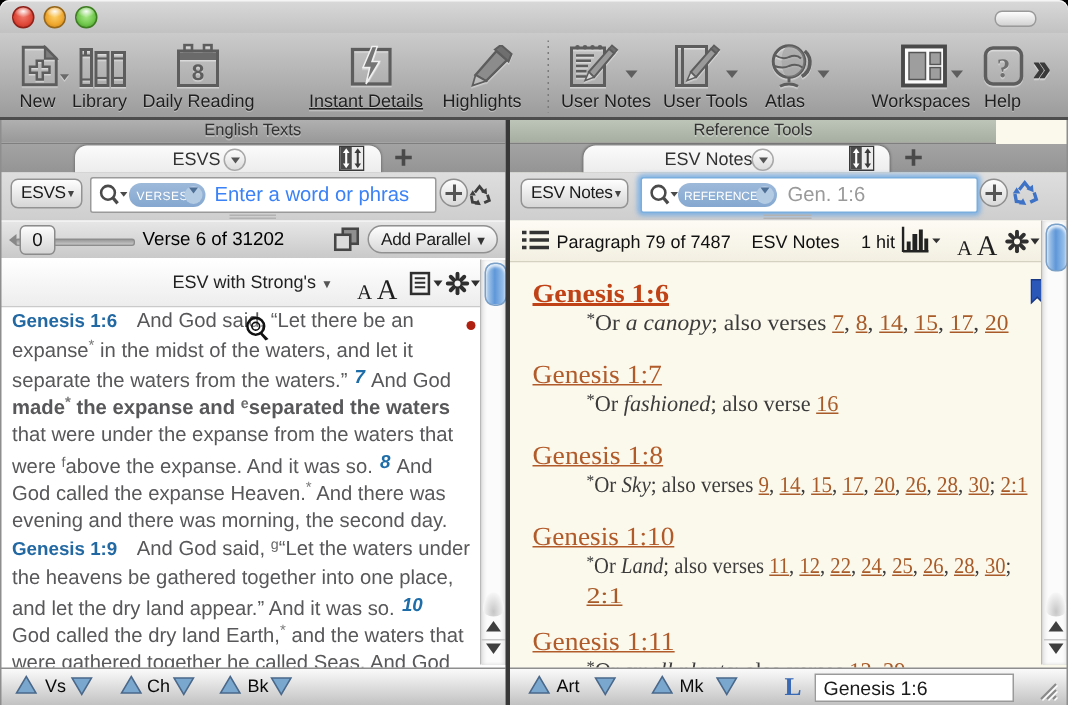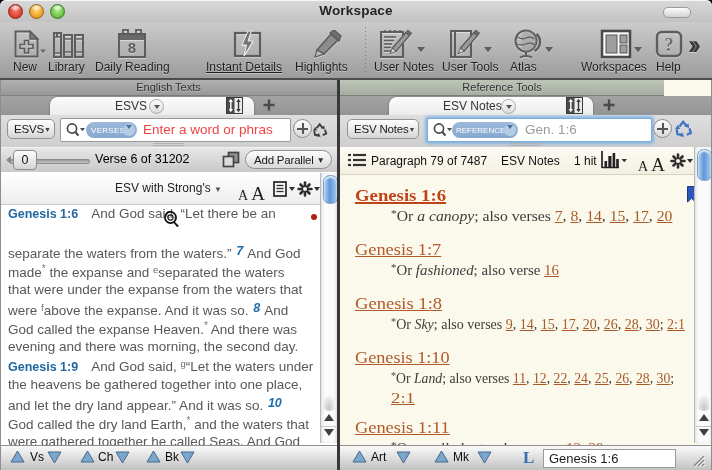--- a/index.html
+++ b/index.html
@@ -32,21 +32,20 @@
     radial-gradient(circle at 50% 45%, #f07a6c 0%, #e04a3a 55%, #b02218 100%);
    border:1px solid #8e221a;"></div>
   <div class="abs" style="left:29px;top:4px;width:13px;height:13px;border-radius:50%;
    background:radial-gradient(ellipse 70% 45% at 50% 20%, rgba(255,255,255,.95), rgba(255,255,255,0) 65%),
     radial-gradient(circle at 50% 45%, #fbd06a 0%, #f0a930 55%, #bd7a12 100%);
    border:1px solid #96661a;"></div>
   <div class="abs" style="left:50px;top:4px;width:13px;height:13px;border-radius:50%;
    background:radial-gradient(ellipse 70% 45% at 50% 20%, rgba(255,255,255,.95), rgba(255,255,255,0) 65%),
     radial-gradient(circle at 50% 45%, #a8e888 0%, #72c94e 55%, #3a8a1e 100%);
    border:1px solid #3e7d22;"></div>
-  <div class="abs" style="left:0;top:3px;width:712px;text-align:center;font-size:13.5px;font-weight:bold;color:#262626;letter-spacing:0.2px;">Workspace</div>
   <div class="abs" style="left:663px;top:7px;width:26px;height:9px;border-radius:5px;
    background:linear-gradient(#fdfdfd,#d2d2d2);border:1px solid #9a9a9a;"></div>
 </div>
 
 <div class="abs" id="toolbar" style="left:0;top:22px;width:712px;height:56px;
  background:linear-gradient(#cbcbcb,#9c9c9c);border-bottom:2px solid #4d4d4d;color:#1f1f1f;">
 
   <svg class="abs" style="left:14px;top:8px" width="32" height="28" viewBox="0 0 32 28">
     <path d="M1.5 1.5 H16 L23.5 9 V26.5 H1.5 Z" fill="none" stroke="#5d5d5d" stroke-width="2"></path>
     <path d="M16 1.5 L16 9 L23.5 9 Z" fill="#7e7e7e" stroke="#5d5d5d" stroke-width="1.5"></path>
@@ -202,21 +201,21 @@
         <circle cx="7" cy="6.5" r="4.6" fill="none" stroke="#4a4a4a" stroke-width="1.7"></circle>
         <line x1="10.4" y1="10" x2="13.4" y2="13.6" stroke="#4a4a4a" stroke-width="2.2"></line>
         <path d="M15 6 l5 0 -2.5 3.2 z" fill="#4a4a4a"></path>
       </svg>
       <div class="abs nb" style="left:25px;top:2.5px;width:51px;height:16px;border-radius:8.5px;
        background:linear-gradient(#9db9da,#85a8d0);">
         <span style="position:absolute;left:5px;top:4px;font-size:8px;color:#fff;letter-spacing:.3px;">VERSES</span>
         <span style="position:absolute;right:2px;top:2px;width:12px;height:12px;border-radius:50%;background:#b4cbe4;"></span>
         <span style="position:absolute;right:5px;top:3.5px;width:0;height:0;border-left:3px solid transparent;border-right:3px solid transparent;border-top:4px solid #4e6f96;"></span>
       </div>
-      <div class="abs nb" style="left:82px;top:3px;font-size:13.5px;color:#ef4444;">Enter a word or phras</div>
+      <div class="abs nb" style="left:82px;top:3px;font-size:13.5px;color:#3b82f6;">Enter a word or phras</div>
     </div>
     <div class="abs" style="left:293px;top:4px;width:17px;height:17px;border-radius:50%;
      background:linear-gradient(#fdfdfd,#d8d8d8);border:1px solid #8e8e8e;">
      <div class="abs" style="left:7.5px;top:3px;width:2px;height:11px;background:#555;"></div>
      <div class="abs" style="left:3px;top:7.5px;width:11px;height:2px;background:#555;"></div>
     </div>
     <svg class="abs" style="left:312px;top:7px" width="16" height="15" viewBox="0 0 16 15">
       <g stroke="#3f3f3f" stroke-width="1.9" fill="none">
         <path d="M4.6 6.2 L7.7 2.3 L10.6 6"></path>
         <path d="M13 7.8 L14.2 11.6 L10.8 13.2"></path>
@@ -270,22 +269,23 @@
         <line x1="3.5" y1="12.5" x2="12.5" y2="3.5"></line>
       </g>
       <circle cx="8" cy="8" r="2" fill="#f5f5f5"></circle>
     </svg>
     <div class="abs" style="left:314px;top:14px;width:0;height:0;border-left:3.5px solid transparent;border-right:3.5px solid transparent;border-top:4.5px solid #2f2f2f;"></div>
   </div>
 
   <div id="ltext" class="abs" style="left:0;top:125px;width:356px;height:240px;background:#fff;overflow:hidden;
    font-size:13.5px;color:#58585a;">
     <div class="abs nb" style="left:8px;top:1px;"><span class="vref">Genesis 1:6</span><span style="display:inline-block;width:13px;"></span>And God said, “Let there be an</div>
+    <div class="abs nb" style="left:8px;top:20px;">expanse<span class="ast">*</span> in the midst of the waters, and let it</div>
     <div class="abs nb" style="left:8px;top:39px;">separate the waters from the waters.” <b class="vn">7</b> And God</div>
-    <div class="abs nb" style="left:8px;top:58px;">made<span class="ast">*</span> the expanse and <span class="sl">e</span>separated the waters</div>
+    <div class="abs nb" style="left:8px;top:58px;font-weight:bold;">made<span class="ast">*</span> the expanse and <span class="sl">e</span>separated the waters</div>
     <div class="abs nb" style="left:8px;top:77px;">that were under the expanse from the waters that</div>
     <div class="abs nb" style="left:8px;top:96px;">were <span class="sl">f</span>above the expanse. And it was so. <b class="vn">8</b> And</div>
     <div class="abs nb" style="left:8px;top:115px;">God called the expanse Heaven.<span class="ast">*</span> And there was</div>
     <div class="abs nb" style="left:8px;top:134px;">evening and there was morning, the second day.</div>
     <div class="abs nb" style="left:8px;top:153px;"><span class="vref">Genesis 1:9</span><span style="display:inline-block;width:13px;"></span>And God said, <span class="sl">g</span>“Let the waters under</div>
     <div class="abs nb" style="left:8px;top:172px;">the heavens be gathered together into one place,</div>
     <div class="abs nb" style="left:8px;top:191px;">and let the dry land appear.” And it was so. <b class="vn">10</b></div>
     <div class="abs nb" style="left:8px;top:210px;">God called the dry land Earth,<span class="ast">*</span> and the waters that</div>
     <div class="abs nb" style="left:8px;top:229px;">were gathered together he called Seas. And God</div>
 

